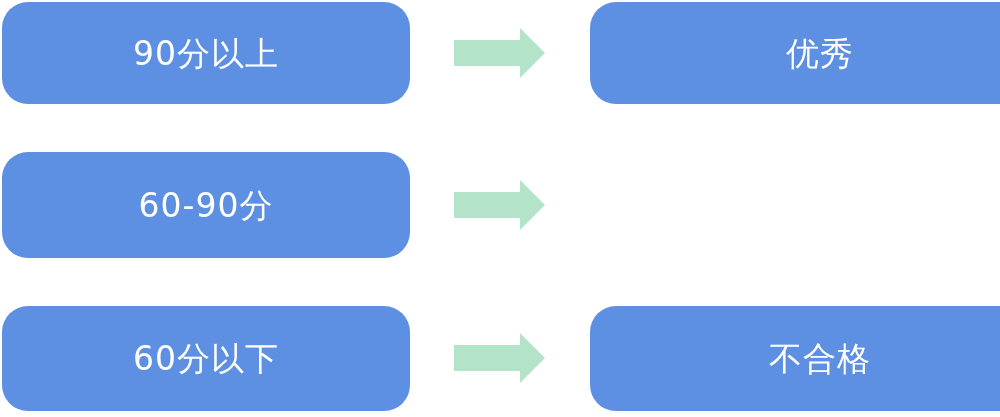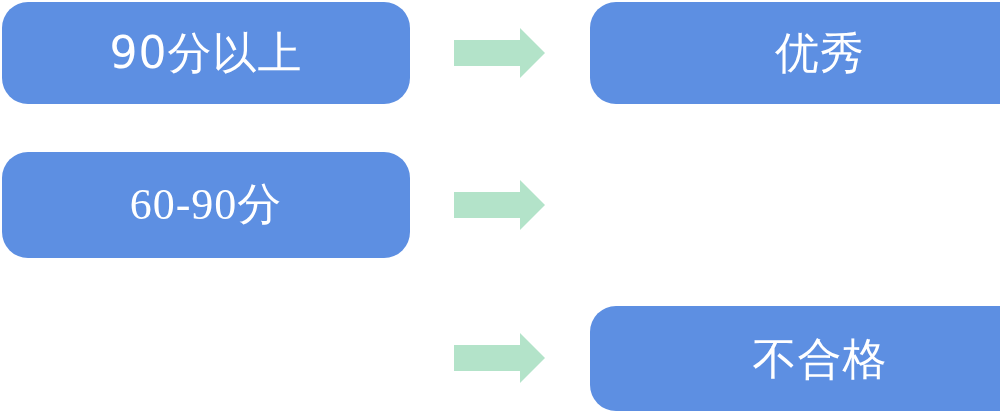--- a/index.html
+++ b/index.html
@@ -18,30 +18,30 @@
   .box {
     position: absolute;
     background: #5D8FE2;
     border-radius: 26px;
     display: flex;
     align-items: center;
     justify-content: center;
   }
   .box-label {
     color: #ffffff;
-    font-size: 44px;
+    font-size: 33px;
     font-weight: 400;
     line-height: 1;
     white-space: nowrap;
     letter-spacing: 1px;
   }
   .box.left  { left: 2px;   width: 408px; }
   .box.right { left: 590px; width: 460px; }
   .r1 { top: 2px;   height: 102px; }
-  .r2 { top: 152px; height: 106px; font-family: Liberation Serif, serif; }
+  .r2 { top: 152px; height: 106px; }
   .r3 { top: 306px; height: 105px; }
   .arrow {
     position: absolute;
     left: 454px;
     width: 91px;
     height: 50px;
     display: block;
   }
   .arrow.a1 { top: 28px;  }
   .arrow.a2 { top: 180px; }
@@ -62,20 +62,23 @@
     <span class="box-label">优秀</span>
   </div>
 
   <div class="box left r2">
     <span class="box-label">60-90分</span>
   </div>
   <svg class="arrow a2" viewBox="0 0 91 50">
     <polygon points="0,12 66,12 66,0 91,25 66,50 66,38 0,38" fill="#B3E3C9"></polygon>
   </svg>
 
+  <div class="box left r3">
+    <span class="box-label">60分以下</span>
+  </div>
   <svg class="arrow a3" viewBox="0 0 91 50">
     <polygon points="0,12 66,12 66,0 91,25 66,50 66,38 0,38" fill="#B3E3C9"></polygon>
   </svg>
   <div class="box right r3">
     <span class="box-label">不合格</span>
   </div>
 
 </div>
 
 </body></html>

